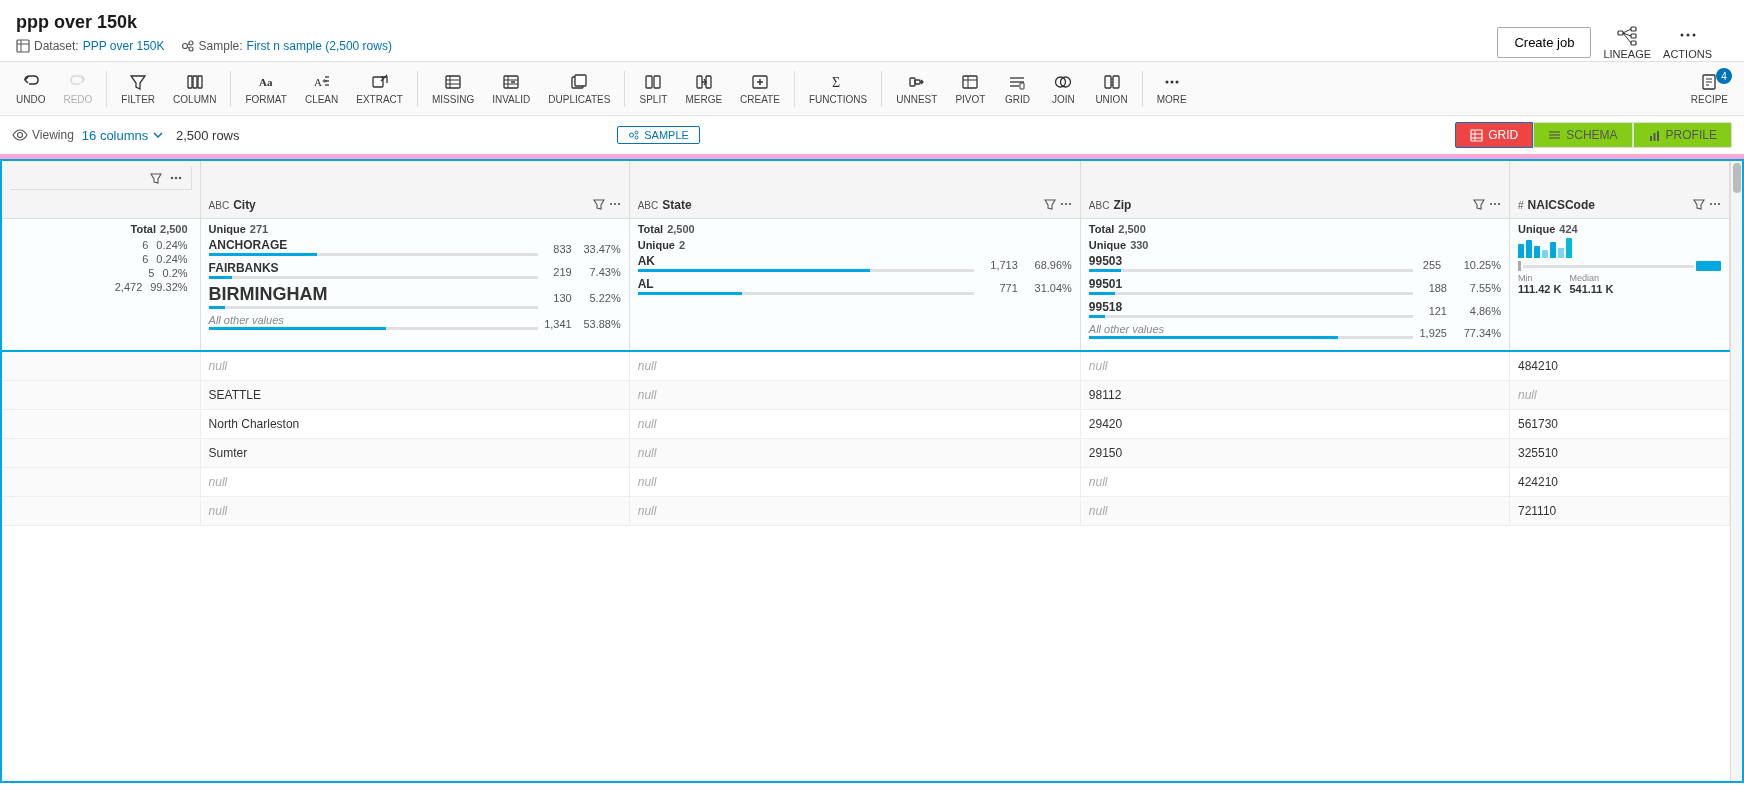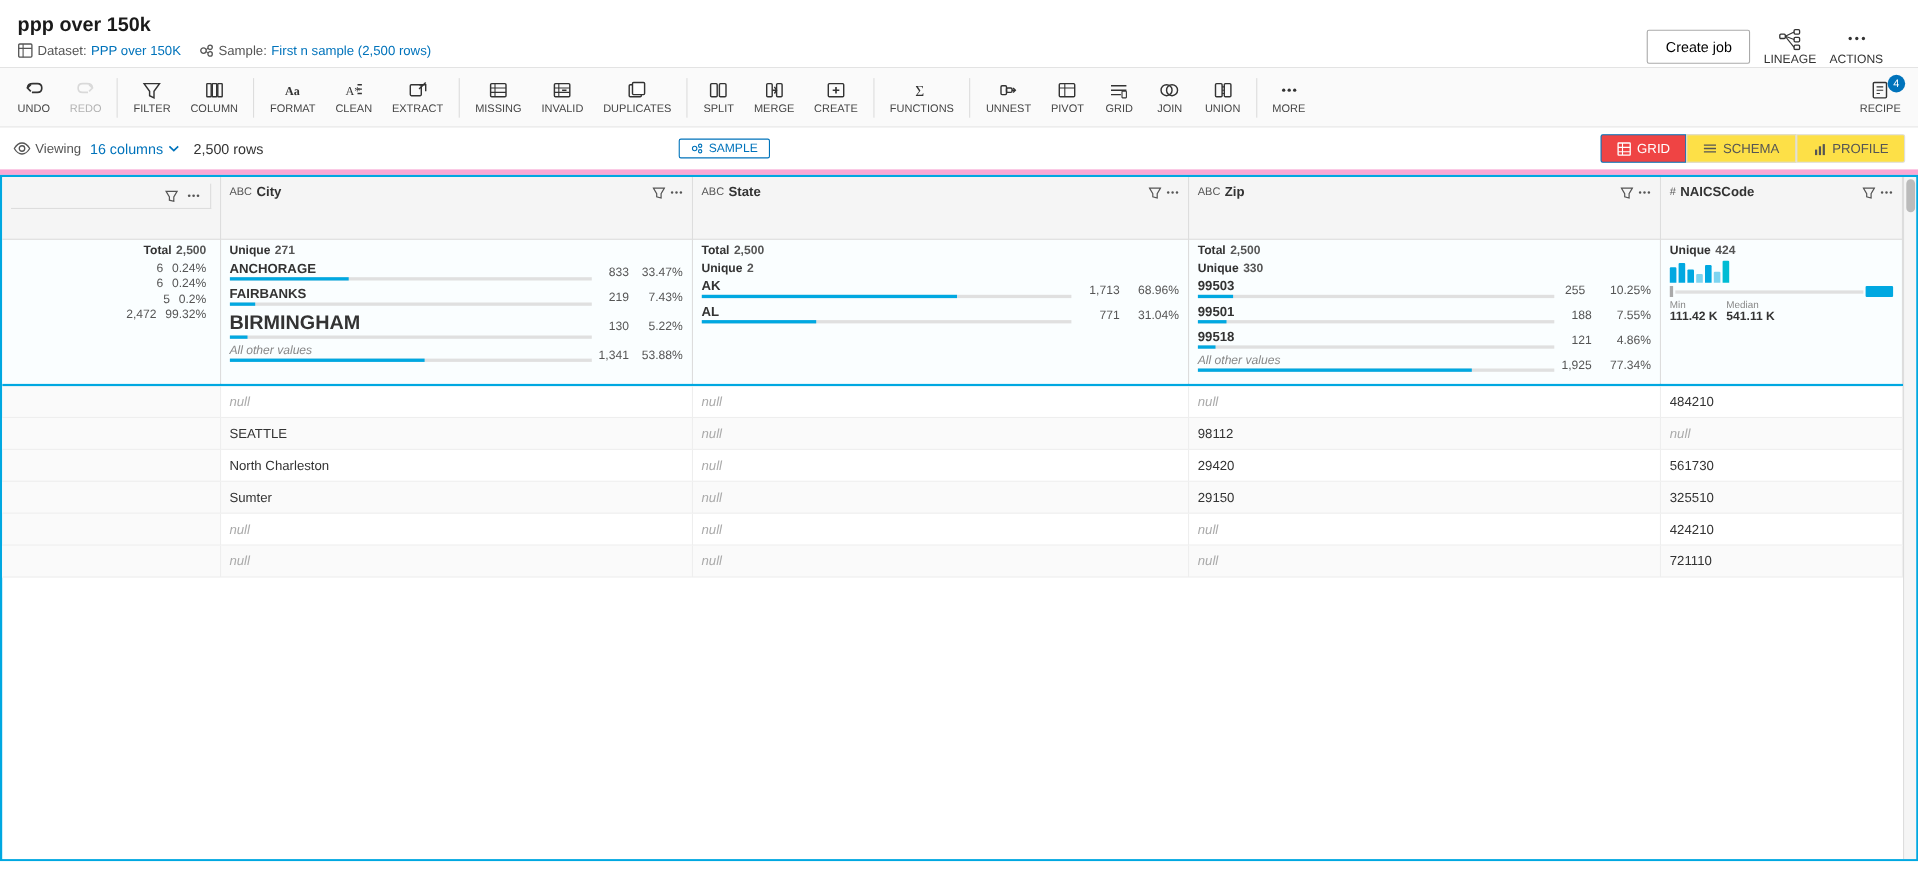--- a/index.html
+++ b/index.html
@@ -24,40 +24,40 @@
     .tool-btn.disabled { opacity: 0.4; cursor: default; }
     .recipe-badge { position: absolute; top: 0; right: 4px; background: #0073bb; color: #fff; border-radius: 50%; width: 16px; height: 16px; font-size: 10px; display: flex; align-items: center; justify-content: center; }
 
     
     .view-bar { display: flex; align-items: center; padding: 6px 12px; border-bottom: 5px solid #f9a8d4; background: #fff; }
     .view-label { color: #555; font-size: 12px; margin-right: 8px; }
     .columns-btn { display: flex; align-items: center; gap: 4px; color: #0073bb; font-size: 13px; font-weight: 500; cursor: pointer; border: none; background: none; }
     .rows-label { font-size: 13px; color: #333; margin-left: 8px; }
     .sample-badge { margin: 0 auto; background: #fff; border: 1px solid #0073bb; color: #0073bb; font-size: 11px; padding: 2px 10px; border-radius: 2px; display: flex; align-items: center; gap: 4px; }
     .view-tabs { display: flex; align-items: center; gap: 0; margin-left: auto; }
-    .view-tab { display: flex; align-items: center; gap: 5px; padding: 5px 14px; font-size: 12px; cursor: pointer; border: 1px solid #ddd; background: #fde047; color: #555; }
+    .view-tab { display: flex; align-items: center; gap: 5px; padding: 5px 14px; font-size: 12px; cursor: pointer; border: 1px solid #ddd; background: #84cc16; color: #555; }
     .view-tab.active { background: #ef4444; color: #fff; border-color: #0073bb; }
     .view-tab:first-child { border-radius: 2px 0 0 2px; }
     .view-tab:last-child { border-radius: 0 2px 2px 0; }
 
     
     .grid-container { display: flex; height: calc(100vh - 175px); overflow: hidden; border: 2px solid #00a8e1; }
     .grid-scroll { overflow: auto; width: 100%; }
     .data-table { width: 100%; border-collapse: collapse; table-layout: fixed; }
     
     
     .col-row-num { width: 180px; min-width: 180px; }
     .col-city { width: 390px; min-width: 390px; }
     .col-state { width: 410px; min-width: 410px; }
     .col-zip { width: 390px; min-width: 390px; }
     .col-naics { width: 200px; min-width: 200px; }
 
     .col-header { background: #f5f5f5; border-bottom: 1px solid #ddd; border-right: 1px solid #ddd; padding: 0; vertical-align: top; }
     .col-header-inner { padding: 6px 8px 4px; }
-    .col-header-top { display: flex; align-items: flex-end; justify-content: space-between; margin-bottom: 2px; }
+    .col-header-top { display: flex; align-items: flex-start; justify-content: space-between; margin-bottom: 2px; margin-top: 31px; }
     .col-name { display: flex; align-items: center; gap: 4px; font-weight: 600; font-size: 12px; }
     .type-badge { font-size: 10px; color: #555; font-weight: normal; }
     .col-actions { display: flex; align-items: center; gap: 4px; }
     
     
     .stats-row { background: #fafeff; border-bottom: 2px solid #00a8e1; }
     .stats-cell { padding: 4px 8px 6px; border-right: 1px solid #ddd; vertical-align: top; font-size: 11px; }
     
     .stat-total { display: flex; gap: 4px; align-items: center; margin-bottom: 4px; color: #555; }
     .stat-total span { font-weight: 600; color: #333; }

